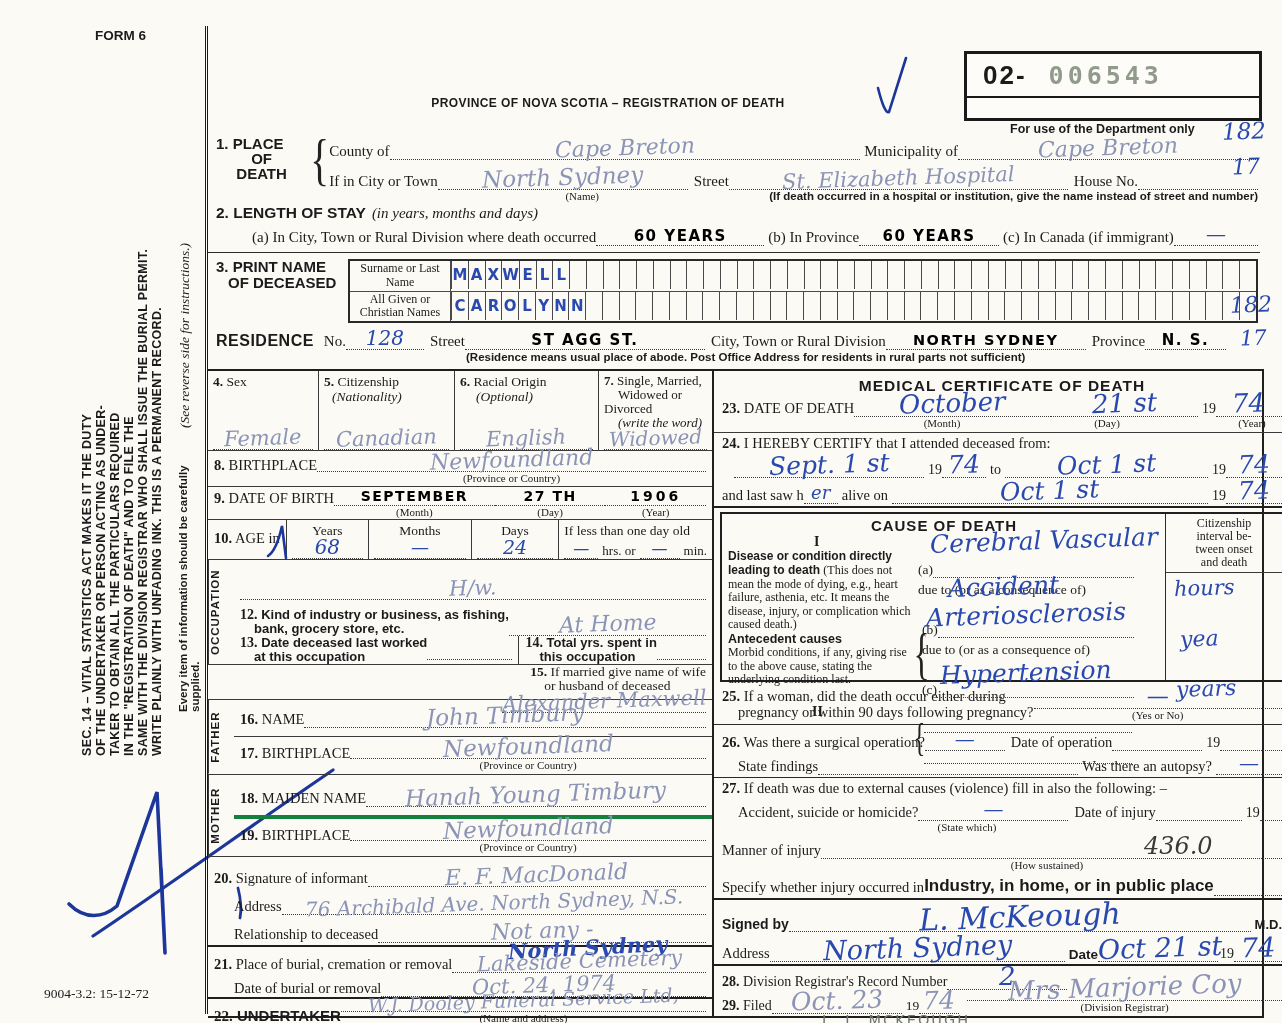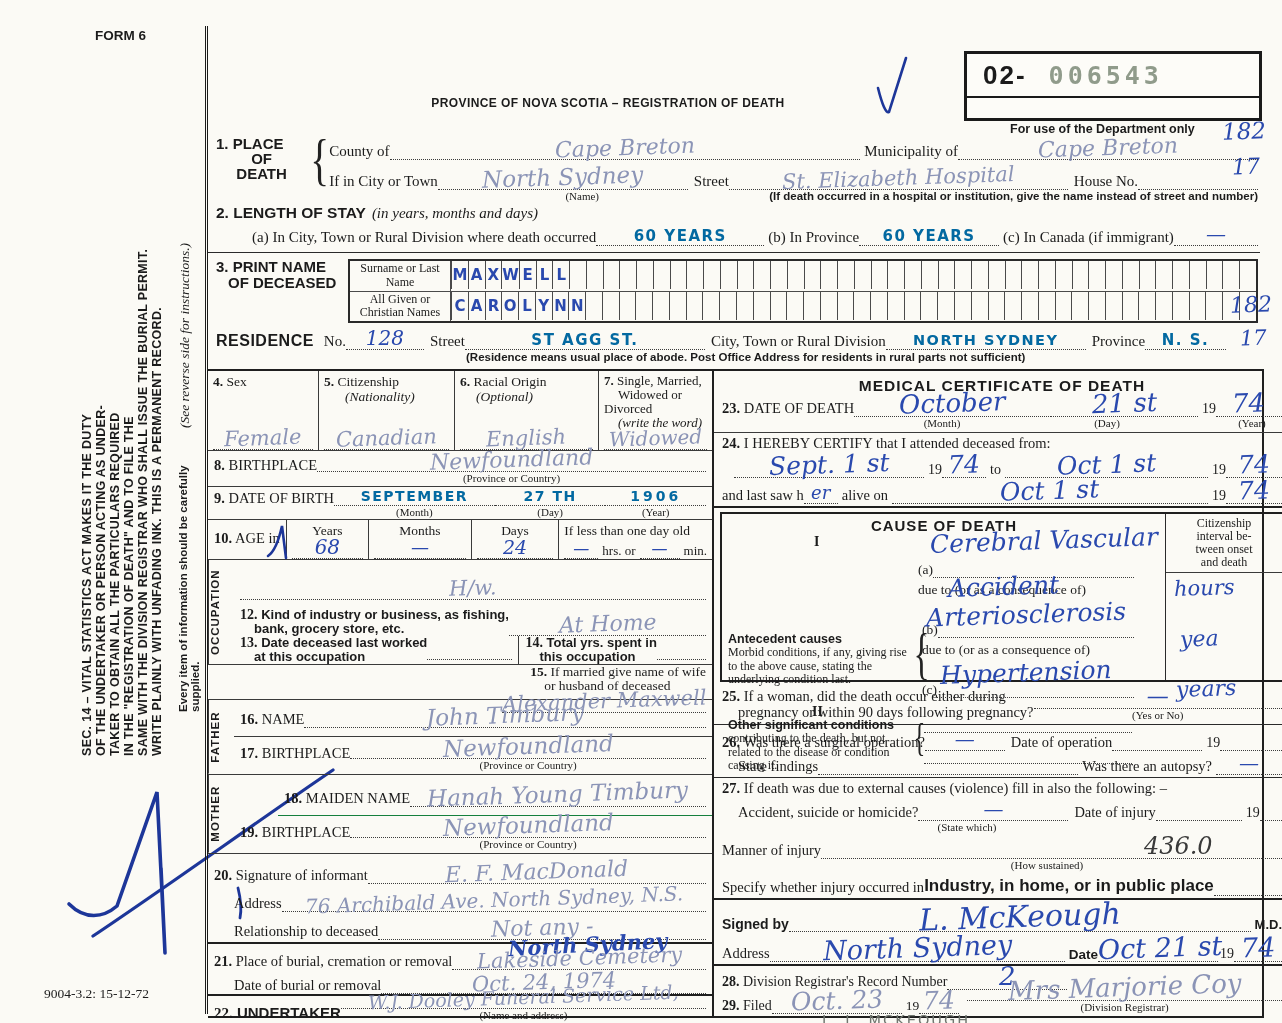--- a/index.html
+++ b/index.html
@@ -12,21 +12,21 @@
   .rowt{display:flex;align-items:flex-start;}
   .lbl{white-space:nowrap;}
   .f{border-bottom:1.4px dotted #3c3c3c;text-align:center;white-space:nowrap;position:relative;}
   .fx{flex:1;}
   .v{display:inline-block;line-height:.8;margin-bottom:-3px;white-space:nowrap;}
   .cap{font-size:11px;text-align:center;line-height:1.15;font-family:"Liberation Serif",serif;}
   .capb{font-size:11.5px;font-family:"Liberation Sans",sans-serif;font-weight:bold;line-height:1.15;}
   .fld{display:flex;flex-direction:column;}
   .hwc{font-family:"DejaVu Serif",serif;font-style:italic;color:#8b94b6;}
   .hwcd{font-family:"DejaVu Serif",serif;font-style:italic;color:#2a49ae;}
-  .hwp{font-family:"DejaVu Sans",sans-serif;color:#0369a1;letter-spacing:1.5px;font-weight:bold;}
+  .hwp{font-family:"DejaVu Sans",sans-serif;color:#000000;letter-spacing:1.5px;font-weight:bold;}
   .hwk{font-family:"DejaVu Serif",serif;font-style:italic;color:#3a3a3a;}
   .hwg{font-family:"DejaVu Sans",sans-serif;color:#70766f;letter-spacing:2px;}
   .tilt{transform:rotate(-2deg);}
   .stamp{font-family:"DejaVu Sans Mono",monospace;font-weight:bold;color:#7d8b78;letter-spacing:4px;}
   .vlab{writing-mode:vertical-rl;transform:rotate(180deg);text-align:center;
         font-family:"Liberation Sans",sans-serif;font-weight:bold;font-size:11.5px;letter-spacing:1px;}
   .brace{font-family:"Liberation Serif",serif;font-weight:normal;color:#222;}
   #form{position:absolute;left:205px;top:26px;width:1058px;height:988px;border-left:3px double #1a1a1a;}
   .lb-row{display:flex;height:28px;}
   .lb-cell{flex:1;border-left:1px solid #4a4a4a;text-align:center;line-height:28px;
@@ -264,21 +264,21 @@
     <div class="abs" style="left:0;top:343px;width:1054px;height:645px;border-top:2px solid #1f1f1f;border-bottom:2px solid #1f1f1f;border-right:2px solid #1f1f1f;display:flex;">
 
       <div style="width:504px;border-right:2px solid #1f1f1f;display:flex;flex-direction:column;">
 
         <div class="mainrow" style="display:flex;height:84px;">
           <div class="cell" style="width:100px;border-right:1px solid #3a3a3a;">
             <div class="sr" style="font-size:13.5px;"><b>4.</b> <span>Sex</span></div>
             <span class="f"><span class="v hwc tilt" style="font-size:21px;">Female</span></span>
           </div>
           <div class="cell" style="width:125px;border-right:1px solid #3a3a3a;">
-            <div class="sr" style="font-size:13.5px;line-height:15px;"><b>5.</b> <span>Citizenship</span><br><i style="margin-left:21px;">(Nationality)</i></div>
+            <div class="sr" style="font-size:13.5px;line-height:15px;"><b>5.</b> <span>Citizenship</span><br><i style="margin-left:8px;">(Nationality)</i></div>
             <span class="f"><span class="v hwc tilt" style="font-size:21px;">Canadian</span></span>
           </div>
           <div class="cell" style="width:133px;border-right:1px solid #3a3a3a;">
             <div class="sr" style="font-size:13.5px;line-height:15px;"><b>6.</b> <span>Racial Origin</span><br><i style="margin-left:16px;">(Optional)</i></div>
             <span class="f"><span class="v hwc tilt" style="font-size:21px;">English</span></span>
           </div>
           <div class="cell" style="flex:1;">
             <div class="sr" style="font-size:13px;line-height:14px;"><b>7.</b> <span>Single, Married,</span><br><span style="margin-left:14px;">Widowed or Divorced</span><br><i style="margin-left:14px;">(write the word)</i></div>
             <span class="f"><span class="v hwc tilt" style="font-size:20px;">Widowed</span></span>
           </div>
@@ -379,21 +379,21 @@
                 <span class="f"><span class="v hwc tilt" style="font-size:23px;">Newfoundland</span></span>
                 <span class="cap">(Province or Country)</span>
               </span>
             </div>
           </div>
         </div>
 
         <div class="mainrow" style="display:flex;height:84px;">
           <div class="vlab" style="width:25px;border-right:1px solid #3a3a3a;">MOTHER</div>
           <div style="flex:1;display:flex;flex-direction:column;">
-            <div class="row" style="height:40px;padding:0 6px;border-bottom:1px solid #15803d;margin-left:44px;">
+            <div class="row" style="height:40px;padding:0 6px;border-bottom:4px solid #15803d;">
               <span class="sr lbl" style="font-size:14.5px;margin-bottom:8px;"><b>18.</b> <span>MAIDEN NAME</span></span>
               <span class="f fx" style="margin-bottom:8px;"><span class="v hwc tilt" style="font-size:23px;">Hanah Young Timbury</span></span>
             </div>
             <div class="row" style="flex:1;padding:0 6px;">
               <span class="sr lbl" style="font-size:14.5px;margin-bottom:12px;"><b>19.</b> <span>BIRTHPLACE</span></span>
               <span class="fld fx" style="margin-bottom:2px;">
                 <span class="f"><span class="v hwc tilt" style="font-size:23px;">Newfoundland</span></span>
                 <span class="cap">(Province or Country)</span>
               </span>
             </div>
@@ -496,20 +496,23 @@
               <div>and death</div>
             </div>
             <div class="abs hwcd tilt" style="left:8px;top:62px;font-size:21px;">hours</div>
             <div class="abs hwcd tilt" style="left:14px;top:112px;font-size:22px;">yea</div>
             <div class="abs hwcd tilt" style="left:10px;top:162px;font-size:22px;">years</div>
           </div>
 
           <div class="bs" style="text-align:center;font-size:15px;letter-spacing:1px;margin-top:3px;margin-right:116px;">CAUSE OF DEATH</div>
           <div class="abs sr" style="left:92px;top:20px;font-size:14px;font-weight:bold;">I</div>
 
+          <div class="abs" style="left:6px;top:36px;width:186px;font-size:12px;line-height:13.5px;">
+            <span class="capb" style="font-size:12px;">Disease or condition directly leading to death </span><span class="sr">(This does not mean the mode of dying, e.g., heart failure, asthenia, etc. It means the disease, injury, or complication which caused death.)</span>
+          </div>
 
           <div class="abs row" style="left:196px;top:48px;width:216px;">
             <span class="sr lbl" style="font-size:13.5px;">(a)</span>
             <span class="f fx"></span>
           </div>
           <div class="abs hwcd tilt" style="left:208px;top:12px;font-size:25px;white-space:nowrap;">Cerebral Vascular</div>
           <div class="abs sr" style="left:196px;top:68px;font-size:13.5px;">due to (or as a consequence of)</div>
           <div class="abs hwcd tilt" style="left:226px;top:58px;font-size:25px;">Accident</div>
 
           <div class="abs" style="left:6px;top:118px;width:186px;font-size:12px;line-height:13.5px;">
@@ -525,24 +528,20 @@
           <div class="abs hwcd tilt" style="left:204px;top:86px;font-size:25px;white-space:nowrap;">Arteriosclerosis</div>
           <div class="abs sr" style="left:200px;top:128px;font-size:13.5px;">due to (or as a consequence of)</div>
 
           <div class="abs row" style="left:200px;top:168px;width:212px;">
             <span class="sr lbl" style="font-size:13.5px;">(c)</span>
             <span class="f fx"></span>
           </div>
           <div class="abs hwcd tilt" style="left:218px;top:144px;font-size:25px;white-space:nowrap;">Hypertension</div>
 
           <div class="abs sr" style="left:90px;top:190px;font-size:14px;font-weight:bold;">II</div>
-          <div class="abs" style="left:6px;top:204px;width:186px;font-size:12px;line-height:13.5px;">
-            <div class="capb" style="font-size:12.5px;">Other significant conditions</div>
-            <span class="sr">contributing to the death, but not related to the disease or condition causing it.</span>
-          </div>
           <div class="abs brace" style="left:188px;top:204px;font-size:40px;line-height:40px;transform:scaleX(.6);">{</div>
           <div class="abs f" style="left:202px;top:198px;width:208px;"></div>
           <div class="abs f" style="left:202px;top:228px;width:208px;"></div>
         </div>
 
         <div class="row" style="border-bottom:1.5px solid #2a2a2a;padding:2px 8px 0 8px;height:44px;">
           <span class="sr lbl" style="font-size:14.5px;line-height:16px;margin-bottom:4px;"><b>25.</b> <span>If a woman, did the death occur either during</span><br><span style="margin-left:16px;">pregnancy or within 90 days following pregnancy?</span></span>
           <span class="fld fx" style="margin-bottom:2px;">
             <span class="f"><span class="v hwcd" style="font-size:22px;">—</span></span>
             <span class="cap">(Yes or No)</span>

